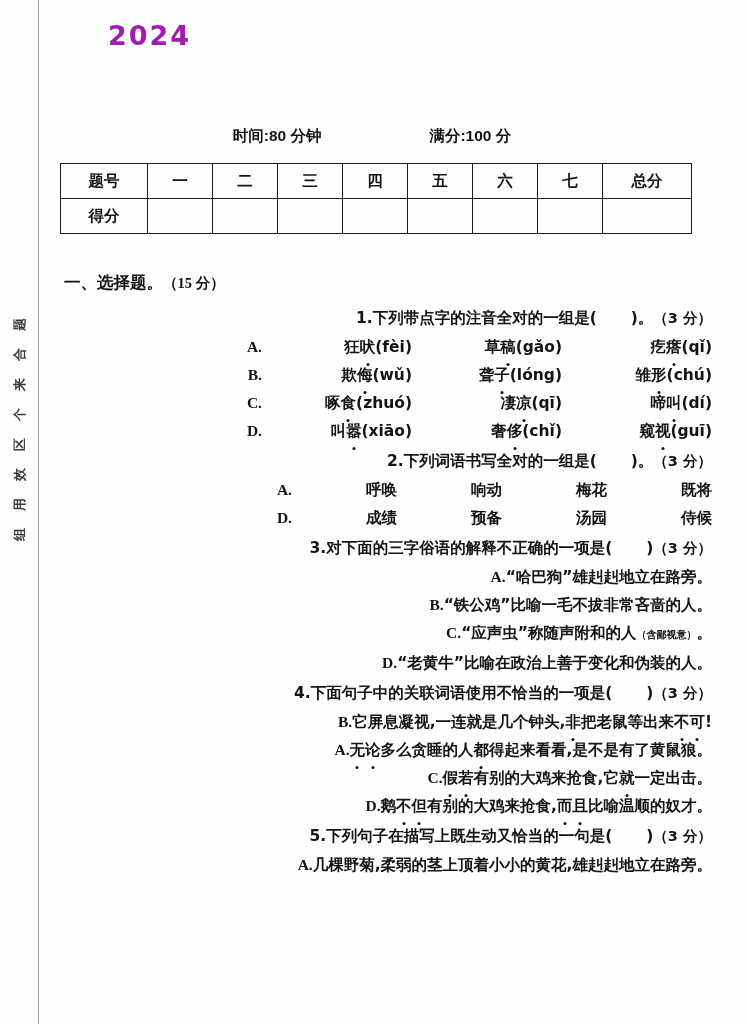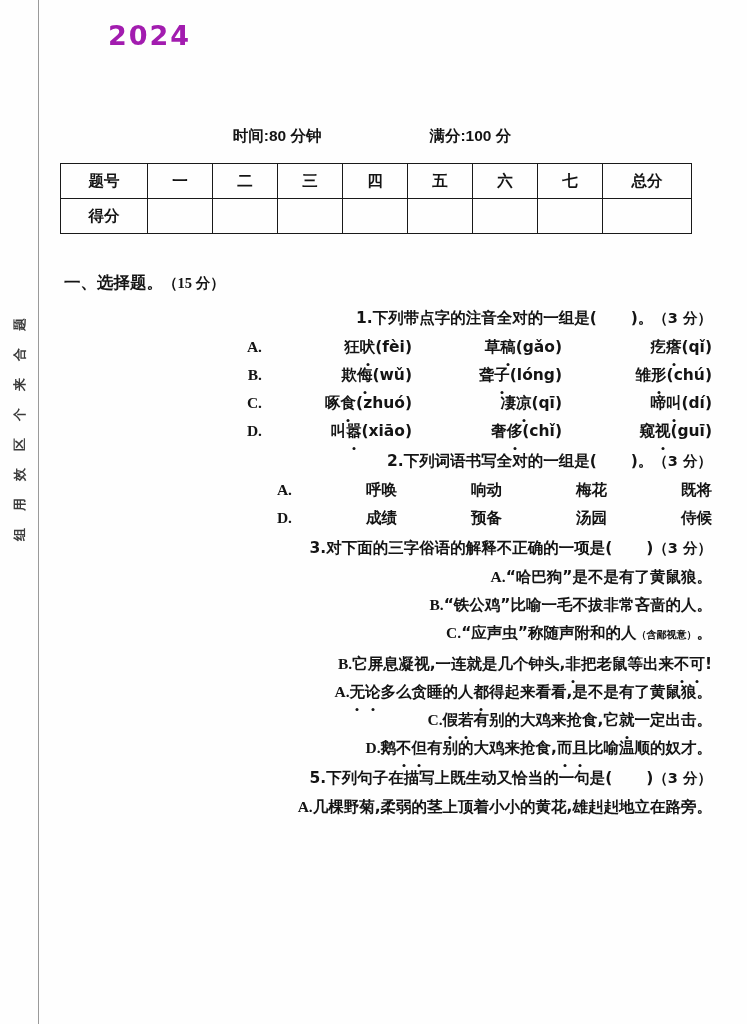--- a/index.html
+++ b/index.html
@@ -258,25 +258,27 @@
           <div class="opt-row q1"><span class="opt-label">C. </span><span class="cols"><span class="cell"><span>啄</span><span><span class="dotted">食</span></span><span>(zhuó)</span></span><span class="cell"><span>凄</span><span><span class="dotted">凉</span></span><span>(qī)</span></span><span class="cell"><span>啼</span><span><span class="dotted">叫</span></span><span>(dí)</span></span></span></div>
           <div class="opt-row q1"><span class="opt-label">D. </span><span class="cols"><span class="cell"><span>叫</span><span><span class="dotted">嚣</span></span><span>(xiāo)</span></span><span class="cell"><span>奢</span><span><span class="dotted">侈</span></span><span>(chǐ)</span></span><span class="cell"><span>窥</span><span><span class="dotted">视</span></span><span>(guī)</span></span></span></div>
         </div>
         <div class="question">
           <div class="q-stem"><span>2.</span><span>下列词语书写全对的一组是(</span><span class="blank"></span><span>)。</span><span class="pts-inline">（3 分）</span></div>
           <div class="opt-row q2"><span class="opt-label">A. </span><span class="cols"><span class="cell">呼唤</span><span class="cell">响动</span><span class="cell">梅花</span><span class="cell">既将</span></span></div>
           <div class="opt-row q2"><span class="opt-label">D. </span><span class="cols"><span class="cell">成绩</span><span class="cell">预备</span><span class="cell">汤园</span><span class="cell">侍候</span></span></div>
         </div>
         <div class="question">
           <div class="q-stem"><span>3.</span><span>对下面的三字俗语的解释不正确的一项是(</span><span class="blank"></span><span>)</span><span class="pts-inline">（3 分）</span></div>
-          <div class="opt-row "><span class="opt-label">A. </span><span>“哈巴狗”是不是有了黄鼠狼。</span></div>
+          <div class="opt-row "><span class="opt-label">A. </span><span>“哈巴狗”雄赳赳地立在路旁。</span></div>
           <div class="opt-row "><span class="opt-label">B. </span><span>“铁公鸡”比喻一毛不拔非常吝啬的人。</span></div>
           <div class="opt-row "><span class="opt-label">C. </span><span>“应声虫”称随声附和的人</span><span class="small-note">（含鄙视意）</span><span>。</span></div>
-        </div>
-        <div class="question">
+          <div class="opt-row "><span class="opt-label">D. </span><span>“老黄牛”比喻在政治上善于变化和伪装的人。</span></div>
+        </div>
+        <div class="question">
+          <div class="q-stem"><span>4.</span><span>下面句子中的关联词语使用不恰当的一项是(</span><span class="blank"></span><span>)</span><span class="pts-inline">（3 分）</span></div>
           <div class="opt-row "><span class="opt-label">B. </span><span>它屏息凝视,一连就是几个钟头,</span><span><span class="dotted">非</span></span><span>把老鼠等出来</span><span><span class="dotted">不</span><span class="dotted">可</span></span><span>!</span></div>
           <div class="opt-row "><span class="opt-label">A. </span><span><span class="dotted">无</span><span class="dotted">论</span></span><span>多么贪睡的人</span><span><span class="dotted">都</span></span><span>得起来看看,是不是有了黄鼠狼。</span></div>
           <div class="opt-row "><span class="opt-label">C. </span><span><span class="dotted">假</span><span class="dotted">若</span></span><span>有别的大鸡来抢食,它</span><span><span class="dotted">就</span></span><span>一定出击。</span></div>
           <div class="opt-row "><span class="opt-label">D. </span><span>鹅</span><span><span class="dotted">不</span><span class="dotted">但</span></span><span>有别的大鸡来抢食,</span><span><span class="dotted">而</span><span class="dotted">且</span></span><span>比喻温顺的奴才。</span></div>
         </div>
         <div class="question">
           <div class="q-stem"><span>5.</span><span>下列句子在描写上既生动又恰当的一句是(</span><span class="blank"></span><span>)</span><span class="pts-inline">（3 分）</span></div>
           <div class="opt-row "><span class="opt-label">A. </span><span>几棵野菊,柔弱的茎上顶着小小的黄花,雄赳赳地立在路旁。</span></div>
         </div>
       </div>

